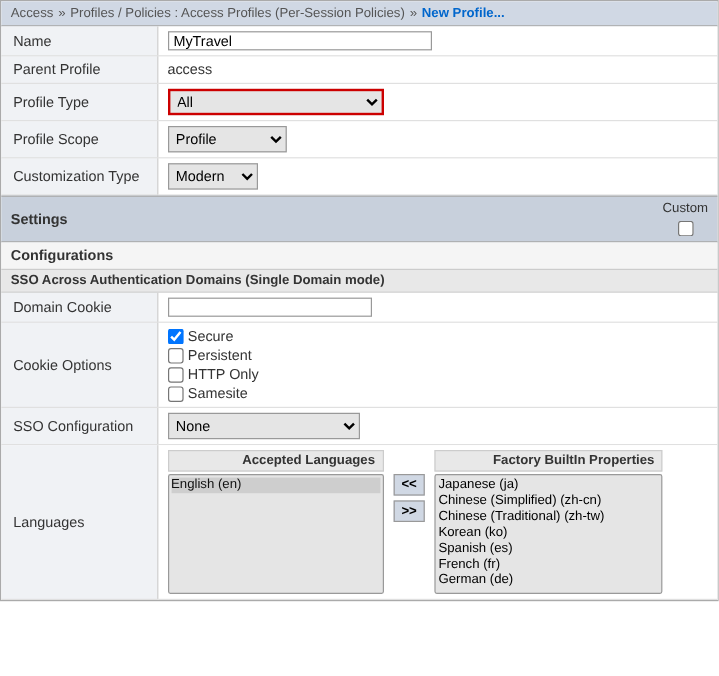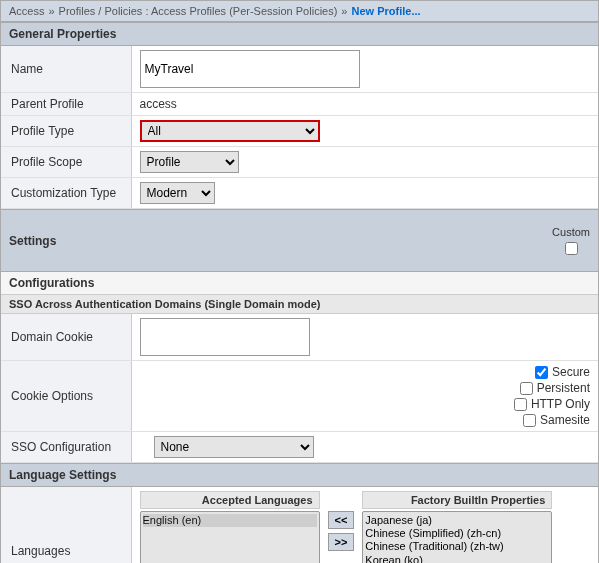--- a/index.html
+++ b/index.html
@@ -52,21 +52,21 @@
       border-right: 1px solid #ccc;
       font-weight: normal;
       color: #333;
       padding-left: 10px;
     }
     .form-table td:nth-child(2) {
       background: #fff;
     }
 
     input[type="text"] {
-      height: 38px;
+      height: 16px;
       border: 1px solid #999;
       padding: 2px 4px;
       font-size: 12px;
       width: 220px;
     }
 
     select {
       height: 22px;
       border: 1px solid #999;
       padding: 1px 2px;
@@ -80,21 +80,21 @@
     }
 
     .profile-type-select {
       border: 2px solid #cc0000;
       width: 180px;
     }
 
     
     .settings-bar {
       background: #c8d0dc;
-      padding: 16px 8px;
+      padding: 4px 8px;
       font-weight: bold;
       font-size: 12px;
       border-top: 1px solid #aaa;
       border-bottom: 1px solid #aaa;
       display: flex;
       justify-content: space-between;
       align-items: center;
     }
     .custom-checkbox {
       display: flex;
@@ -125,21 +125,20 @@
     
     .cookie-options {
       display: flex;
       flex-direction: column;
       gap: 2px;
     }
     .cookie-options label {
       display: flex;
       align-items: center;
       gap: 4px;
-      justify-content: flex-end;
     }
 
     
     .lang-section-header {
       background: #c8d0dc;
       padding: 4px 8px;
       font-weight: bold;
       font-size: 12px;
       border-top: 1px solid #aaa;
       border-bottom: 1px solid #aaa;
@@ -217,23 +216,20 @@
 <div class="outer-border">
 
   <div class="breadcrumb">
     <span>Access</span>
     <span>»</span>
     <span>Profiles / Policies : Access Profiles (Per-Session Policies)</span>
     <span>»</span>
     <span class="highlight">New Profile...</span>
   </div>
 
-  <div class="section-header">
-    <span>General Properties</span>
-  </div>
 
   <table class="form-table">
     <tbody>
         <tr>
       <td>Name</td>
       <td>
         <input type="text" class="name-input" value="MyTravel" style="">
       </td>
     </tr>
     <tr>
@@ -314,32 +310,29 @@
           <label>
             <input type="checkbox" style="">
             <span>Samesite</span>
           </label>
         </div>
       </td>
     </tr>
     <tr>
       <td>SSO Configuration</td>
       <td>
-        <select style="width:160px;margin-left:14px;">
+        <select style="width:160px;">
           <option>None</option>
           <option>Other</option>
         </select>
       </td>
     </tr>
   </tbody>
     </table>
 
-  <div class="lang-section-header">
-    <span>Language Settings</span>
-  </div>
 
   <table class="form-table">
     <tbody>
     <tr>
       <td>Languages</td>
       <td>
         <div class="languages-container">
 
           <div class="lang-list-wrapper">
             <div class="lang-list-label">

